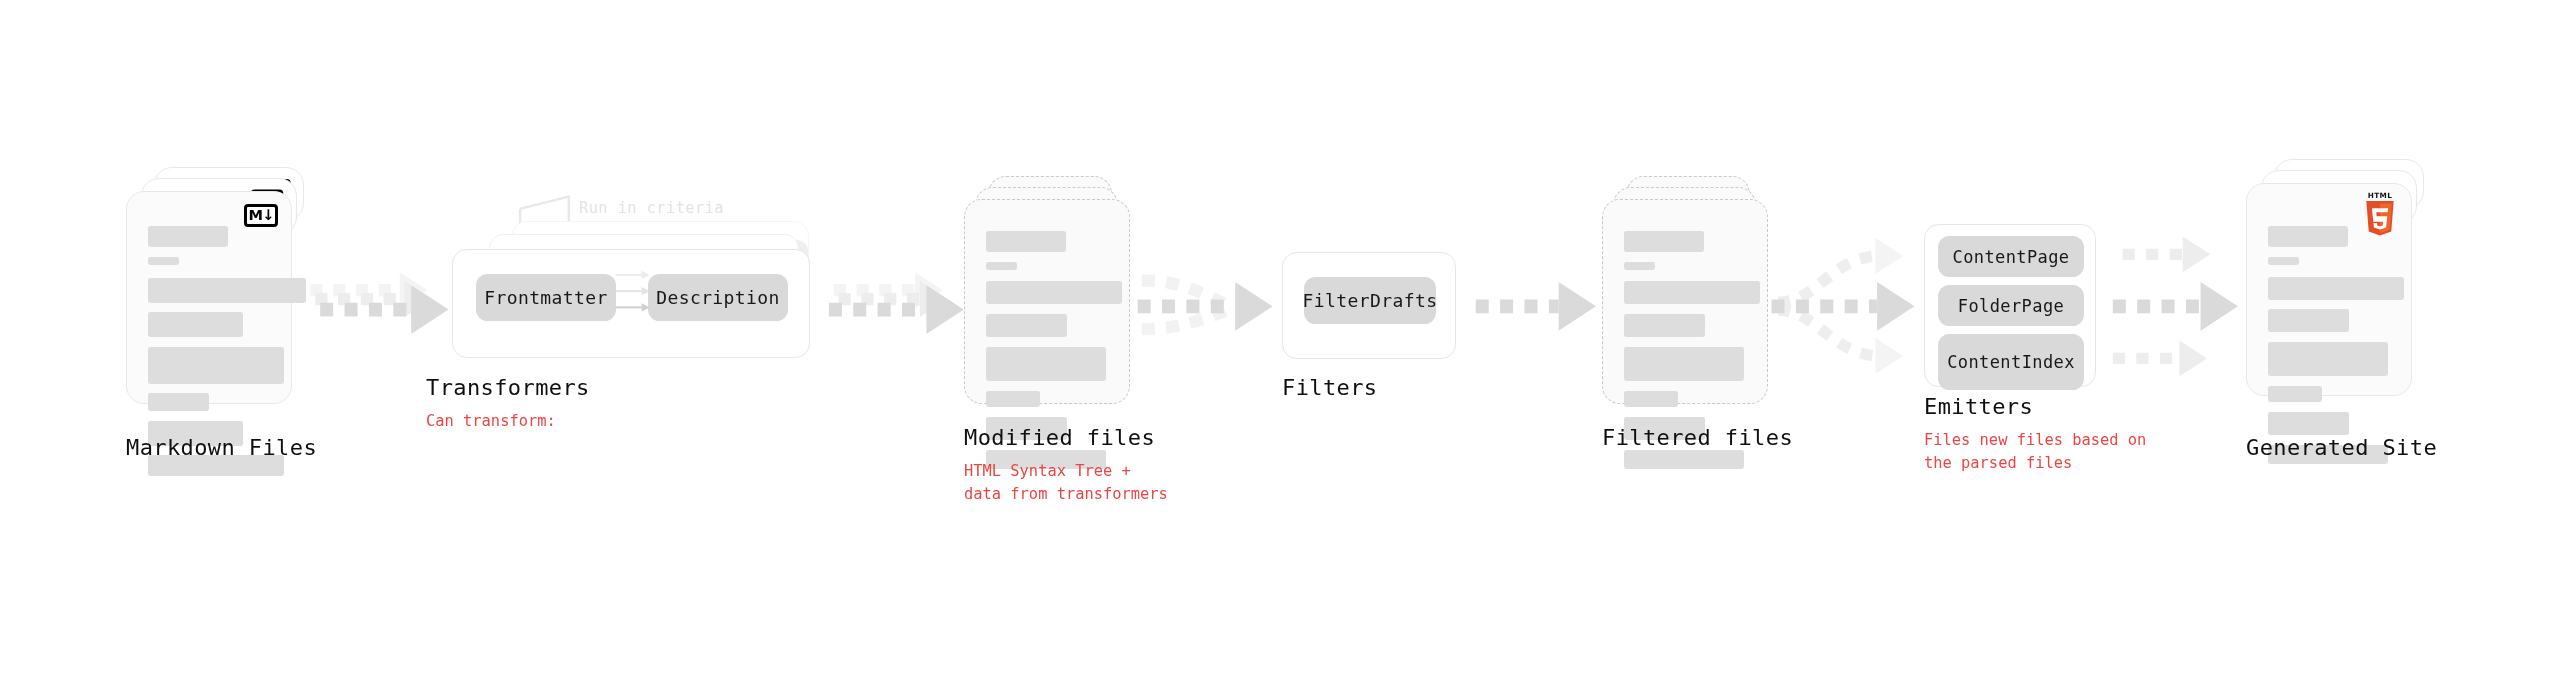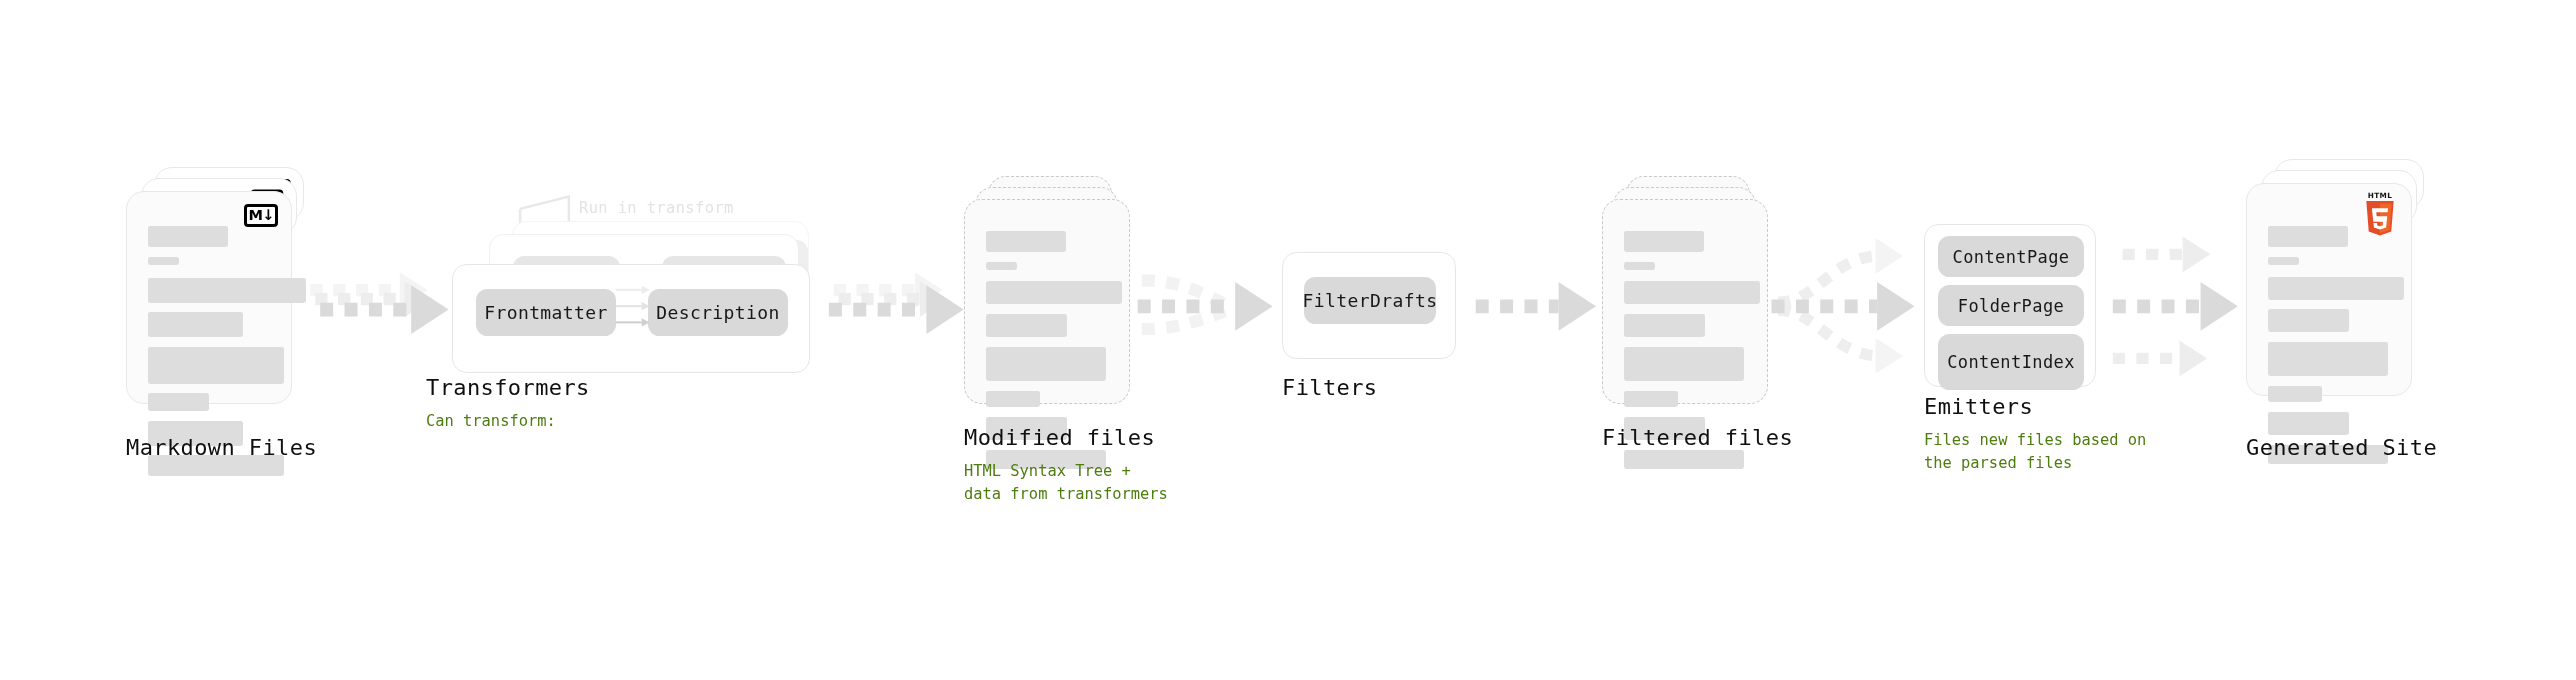--- a/index.html
+++ b/index.html
@@ -75,21 +75,21 @@
   
   .caption { position: absolute; white-space: nowrap; }
   .caption .title {
     font-size: 22px;
     color: #0f0f10;
     letter-spacing: 0.4px;
     line-height: 28px;
   }
   .caption .sub {
     font-size: 15.4px;
-    color: #4d7c0f;
+    color: #ef4444;
     line-height: 23px;
     letter-spacing: 0px;
     margin-top: 8.1px;
   }
   .caption .sub ul { list-style: none; margin: 0; padding: 0; }
   .caption .sub li { padding-left: 13px; position: relative; }
   .caption .sub li::before {
     content: "•"; position: absolute; left: 1.6px; top: 0;
   }
 
@@ -200,34 +200,34 @@
           <div class="sk" style="width:95px;height:24.4px;"></div>
           <div class="sk" style="width:136px;height:21px;"></div>
         </div>
       </div>
     </div>
   </div>
   <div class="caption" style="left:126px; top:434px;">
     <div class="title">Markdown Files</div>
   </div>
 
-  <div class="parallel-label" style="left:579px; top:199px;">Run in transform</div>
+  <div class="parallel-label" style="left:579px; top:199px;">Run in criteria</div>
 
   <div class="node" style="left:452px; top:221px;">
 
     <div class="pbox faded2" style="left:60px; top:0px; width:297px; height:109px;">
       <div class="chip f2" style="left:26px; top:18px; width:104px; height:42px;"></div>
       <div class="chip f2" style="left:176px; top:18px; width:119px; height:42px;"></div>
     </div>
     <div class="pbox faded1" style="left:37px; top:13px; width:310px; height:109px;">
       <div class="chip f1" style="left:23px; top:21px; width:107px; height:44px;"></div>
       <div class="chip f1" style="left:172px; top:21px; width:124px; height:44px;"></div>
     </div>
 
-    <div class="pbox" style="left:0px; top:28px; width:358px; height:109px;margin-top:15px;">
+    <div class="pbox" style="left:0px; top:28px; width:358px; height:109px;">
       <div class="chip" style="left:23px; top:24.4px; width:140px; height:47px;">Frontmatter</div>
       <div class="chip" style="left:195px; top:24.4px; width:140px; height:47px;">Description</div>
 
       <svg style="position:absolute; left:161px; top:14.6px;" width="39" height="62" viewBox="0 0 48 76">
         <line x1="2" y1="12" x2="34" y2="12" stroke="#ececec" stroke-width="2.5"></line>
         <path d="M34,7 L44,12 L34,17 Z" fill="#ececec"></path>
         <line x1="2" y1="32" x2="34" y2="32" stroke="#e3e3e3" stroke-width="2.5"></line>
         <path d="M34,27 L44,32 L34,37 Z" fill="#e3e3e3"></path>
         <line x1="2" y1="52" x2="34" y2="52" stroke="#cfcfcf" stroke-width="2.5"></line>
         <path d="M34,47 L44,52 L34,57 Z" fill="#cfcfcf"></path>

